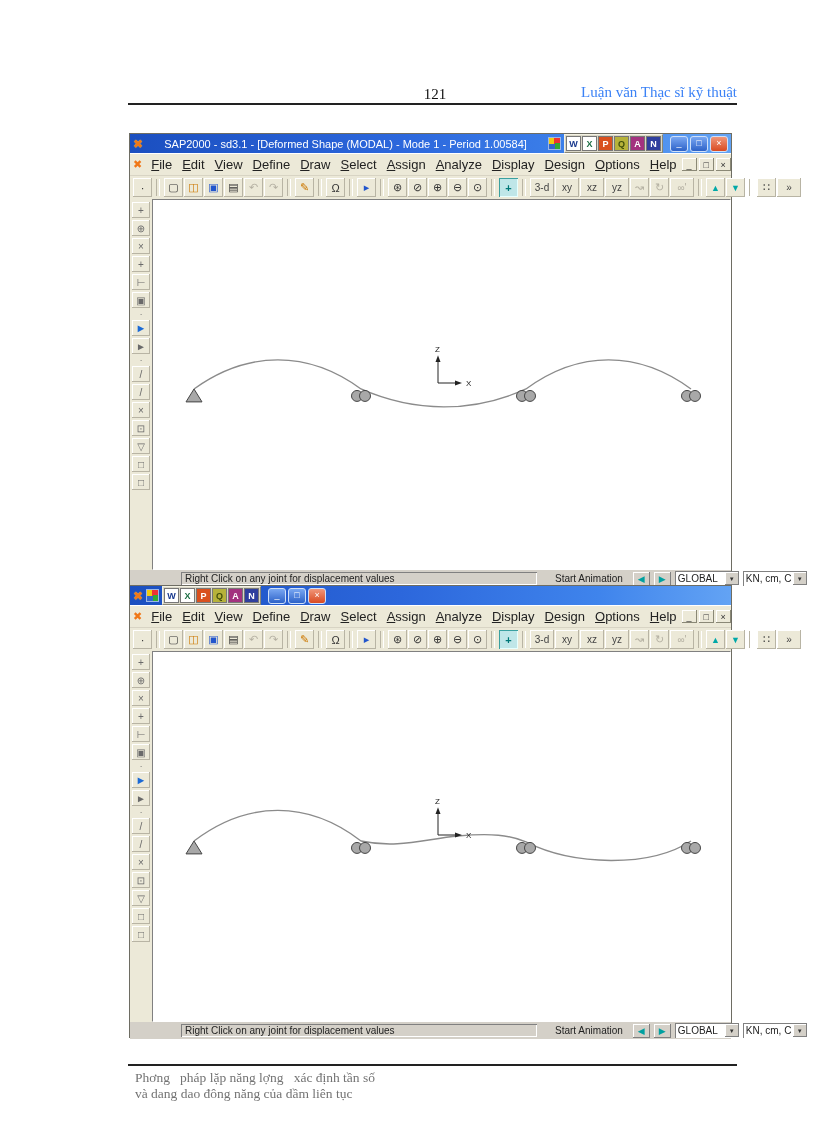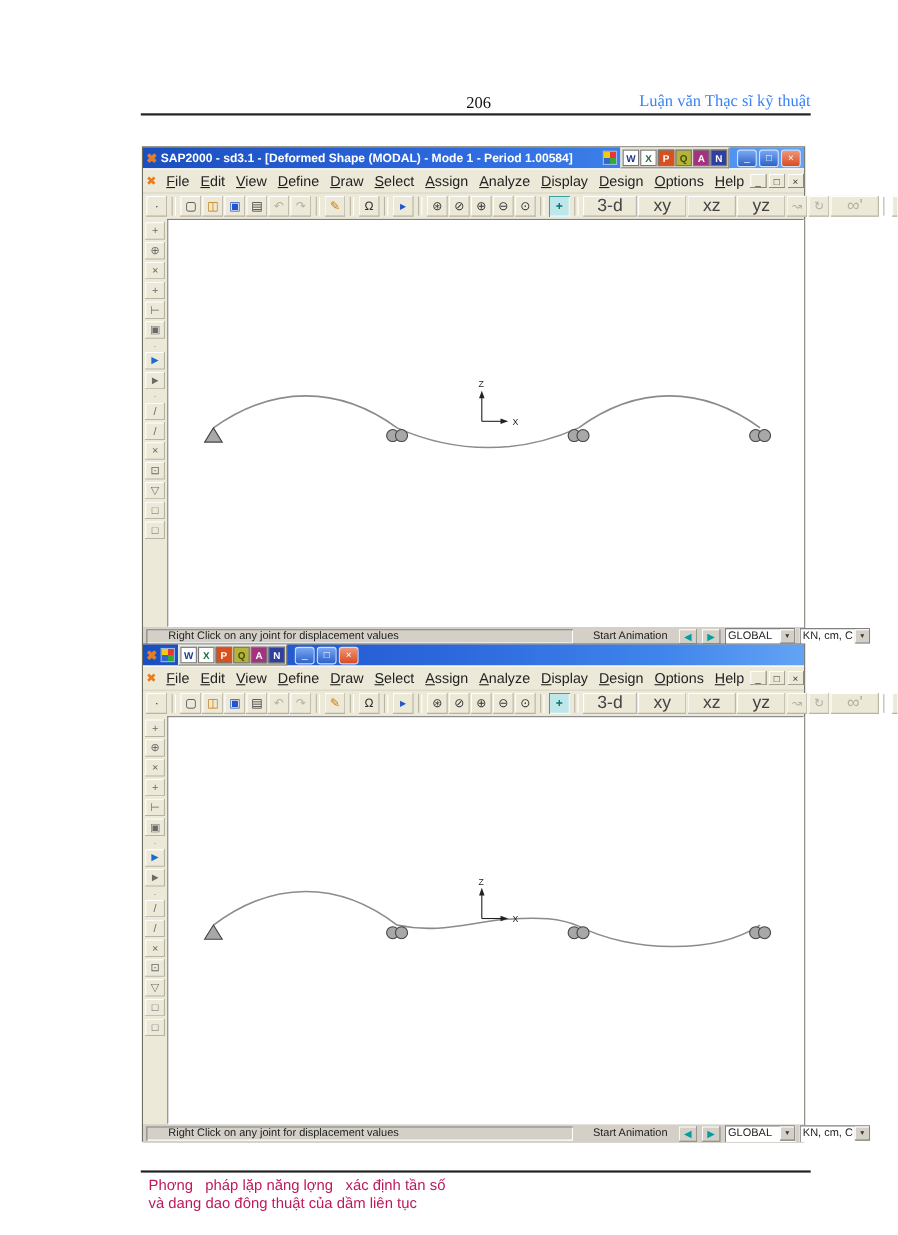--- a/index.html
+++ b/index.html
@@ -5,32 +5,32 @@
   html,body{margin:0;padding:0;background:#ffffff;}
   .page{position:relative;width:816px;height:1123px;background:#fff;font-family:"Liberation Sans",sans-serif;overflow:hidden;}
 
   
   .doc-header-num{position:absolute;left:380px;top:86px;width:110px;text-align:center;
     font-family:"Liberation Serif",serif;font-size:15px;color:#111;}
   .doc-header-right{position:absolute;right:79px;top:84px;font-family:"Liberation Serif",serif;
     font-size:15px;color:#3b82f6;}
   .doc-rule-top{position:absolute;left:128px;top:103px;width:609px;height:0;border-top:2px solid #222;}
   .doc-rule-bottom{position:absolute;left:128px;top:1064px;width:609px;height:0;border-top:2px solid #222;}
-  .doc-footer{position:absolute;left:135px;top:1070px;font-family:Liberation Sans, sans-serif;
-    font-size:13.5px;line-height:16px;color:#be185d;white-space:pre;}
+  .doc-footer{position:absolute;left:135px;top:1070px;font-family:Liberation Serif, serif;
+    font-size:13.5px;line-height:16px;color:#737373;white-space:pre;}
 
   
   .window{position:absolute;width:601px;height:451px;background:#ece9d8;box-shadow:0 0 0 1px #6e6d63;}
   .w0{left:130px;top:134px;}
   .w1{left:130px;top:586px;}
 
   .titlebar{height:19px;display:flex;align-items:center;gap:3px;padding:0 3px;
     background:linear-gradient(90deg,#1b4fc0 0%,#2c67dc 45%,#3f84ec 78%,#63a3f4 100%);}
   .sap-logo{font-size:12px;line-height:12px;color:#f07818;text-shadow:0 0 1px #ffd24a;flex:0 0 auto;}
-  .title-text{flex:1;color:#fff;font-size:11px;font-weight:bold;white-space:nowrap;overflow:hidden;}
+  .title-text{flex:1;color:#fff;font-size:11px;font-weight:normal;white-space:nowrap;overflow:hidden;text-align:center;}
   .winlogo{width:11px;height:11px;flex:0 0 auto;border:1px solid #9db8e8;
     background:conic-gradient(#e33 0 25%,#3a3 0 50%,#36c 0 75%,#ec1 0);}
   .office-dock{display:flex;gap:1px;background:#d9d6c6;border:1px solid #f4f2e4;border-right-color:#8a8876;border-bottom-color:#8a8876;padding:1px;}
   .office-icon{width:13px;height:13px;font-size:9px;font-weight:bold;display:flex;align-items:center;justify-content:center;border:1px solid #777;}
   .office-icon:nth-child(1){background:#ffffff;color:#19398e;}
   .office-icon:nth-child(2){background:#ffffff;color:#1b6e43;}
   .office-icon:nth-child(3){background:#d9501e;color:#ffffff;}
   .office-icon:nth-child(4){background:#b6b23a;color:#3f4d0a;}
   .office-icon:nth-child(5){background:#a3327f;color:#ffffff;}
   .office-icon:nth-child(6){background:#2f3f9e;color:#ffffff;}
@@ -44,56 +44,56 @@
   .menu-logo{font-size:11px;color:#f07818;margin-right:4px;}
   .menu-item{font-size:13px;color:#222;padding:2px 5px;white-space:nowrap;}
   .menu-item::first-letter{text-decoration:underline;}
   .mdi-btns{margin-left:auto;display:flex;gap:2px;}
   .mdi{width:15px;height:13px;font-size:9px;display:flex;align-items:center;justify-content:center;
     background:#ece9d8;box-shadow:inset -1px -1px 0 #8a8876,inset 1px 1px 0 #fff;color:#333;}
 
   .toolbar{height:23px;display:flex;align-items:center;padding:0 3px;gap:1px;}
   .tb{width:19px;height:19px;display:flex;align-items:center;justify-content:center;font-size:11px;color:#333;
     background:#ece9d8;box-shadow:inset -1px -1px 0 #b8b4a4,inset 1px 1px 0 #fff;flex:0 0 auto;}
-  .tb.txt{width:auto;min-width:18px;padding:0 13px;font-size:16px;color:#444;}
+  .tb.txt{width:auto;min-width:18px;padding:0 3px;font-size:10px;color:#444;}
   .tb.disabled{color:#b4b0a2;}
   .tb.teal{color:#00a8a8;font-size:9px;}
   .tb.blue{color:#2255cc;}
   .tb.orange{color:#cc7700;}
   .tb.pressed{background:#bfe6e8;box-shadow:inset 1px 1px 0 #3aa0a0,inset -1px -1px 0 #e6ffff;color:#007878;font-weight:bold;}
   .sep{width:2px;height:17px;border-left:1px solid #b8b4a4;border-right:1px solid #fff;margin:0 3px;flex:0 0 auto;}
   .tb-gap{width:12px;flex:0 0 auto;}
 
   .content{display:flex;height:371px;}
   .sidetools{width:22px;display:flex;flex-direction:column;align-items:center;padding-top:3px;gap:2px;}
   .st{width:18px;height:16px;font-size:10px;color:#6a6a6a;display:flex;align-items:center;justify-content:center;
     background:#ece9d8;box-shadow:inset -1px -1px 0 #b8b4a4,inset 1px 1px 0 #fff;flex:0 0 auto;}
   .st.active{color:#1b6ad6;font-size:11px;}
   .st.dotsep{box-shadow:none;height:8px;font-size:8px;}
   .canvas{flex:1;background:#fff;border:1px solid;border-color:#808080 #fff #fff #808080;position:relative;}
   .canvas svg{position:absolute;left:0;top:0;width:100%;height:100%;}
 
   .statusbar{height:17px;background:#d4d0c8;display:flex;align-items:center;font-size:10px;gap:4px;padding:0 3px;color:#222;}
-  .hint{width:348px;height:13px;line-height:13px;padding:0 20px;box-shadow:inset 1px 1px 0 #808080,inset -1px -1px 0 #fff;
-    white-space:nowrap;overflow:hidden;flex:0 0 auto;}
+  .hint{width:348px;height:13px;line-height:13px;padding:0 4px;box-shadow:inset 1px 1px 0 #808080,inset -1px -1px 0 #fff;
+    white-space:nowrap;overflow:hidden;flex:0 0 auto;margin-left:48px;}
   .anim-label{flex:0 0 auto;margin-left:14px;margin-right:6px;}
   .sb-btn{width:17px;height:14px;display:flex;align-items:center;justify-content:center;color:#00a0a0;font-size:9px;
     background:#d4d0c8;box-shadow:inset -1px -1px 0 #808080,inset 1px 1px 0 #fff;flex:0 0 auto;}
   .sb-select{height:15px;background:#fff;box-shadow:inset 1px 1px 0 #808080,inset -1px -1px 0 #fff;
     display:flex;align-items:center;font-size:10px;padding-left:3px;flex:0 0 auto;justify-content:center;}
   .sb-select .sel-text{width:46px;white-space:nowrap;overflow:hidden;}
   .sel-arrow{width:14px;height:13px;margin-left:1px;display:flex;align-items:center;justify-content:center;
     font-size:6px;color:#333;background:#d4d0c8;box-shadow:inset -1px -1px 0 #808080,inset 1px 1px 0 #fff;}
 </style>
 </head>
 <body>
 
 <div class="page">
 
-  <div class="doc-header-num">206</div>
+  <div class="doc-header-num">121</div>
   <div class="doc-header-right">Luận văn Thạc sĩ kỹ thuật</div>
   <div class="doc-rule-top"></div>
 
   <div class="window w0">
     <div class="titlebar">
       <span class="sap-logo">✖</span>
       <span class="title-text">SAP2000 - sd3.1 - [Deformed Shape (MODAL) - Mode 1 - Period 1.00584]</span>
       <span class="winlogo"></span>
       <span class="office-dock">
           <span class="office-icon">W</span>
@@ -383,15 +383,15 @@
         <span class="sel-arrow">▼</span>
       </span>
       <span class="sb-select">
         <span class="sel-text">KN, cm, C</span>
         <span class="sel-arrow">▼</span>
       </span>
     </div>
   </div>
 
   <div class="doc-rule-bottom"></div>
-  <div class="doc-footer"><span>Phơng   pháp lặp năng lợng   xác định tần số</span><br><span>và dang dao đông thuật của dầm liên tục</span></div>
+  <div class="doc-footer"><span>Phơng   pháp lặp năng lợng   xác định tần số</span><br><span>và dang dao đông năng của dầm liên tục</span></div>
 
 </div>
 
 </body></html>

